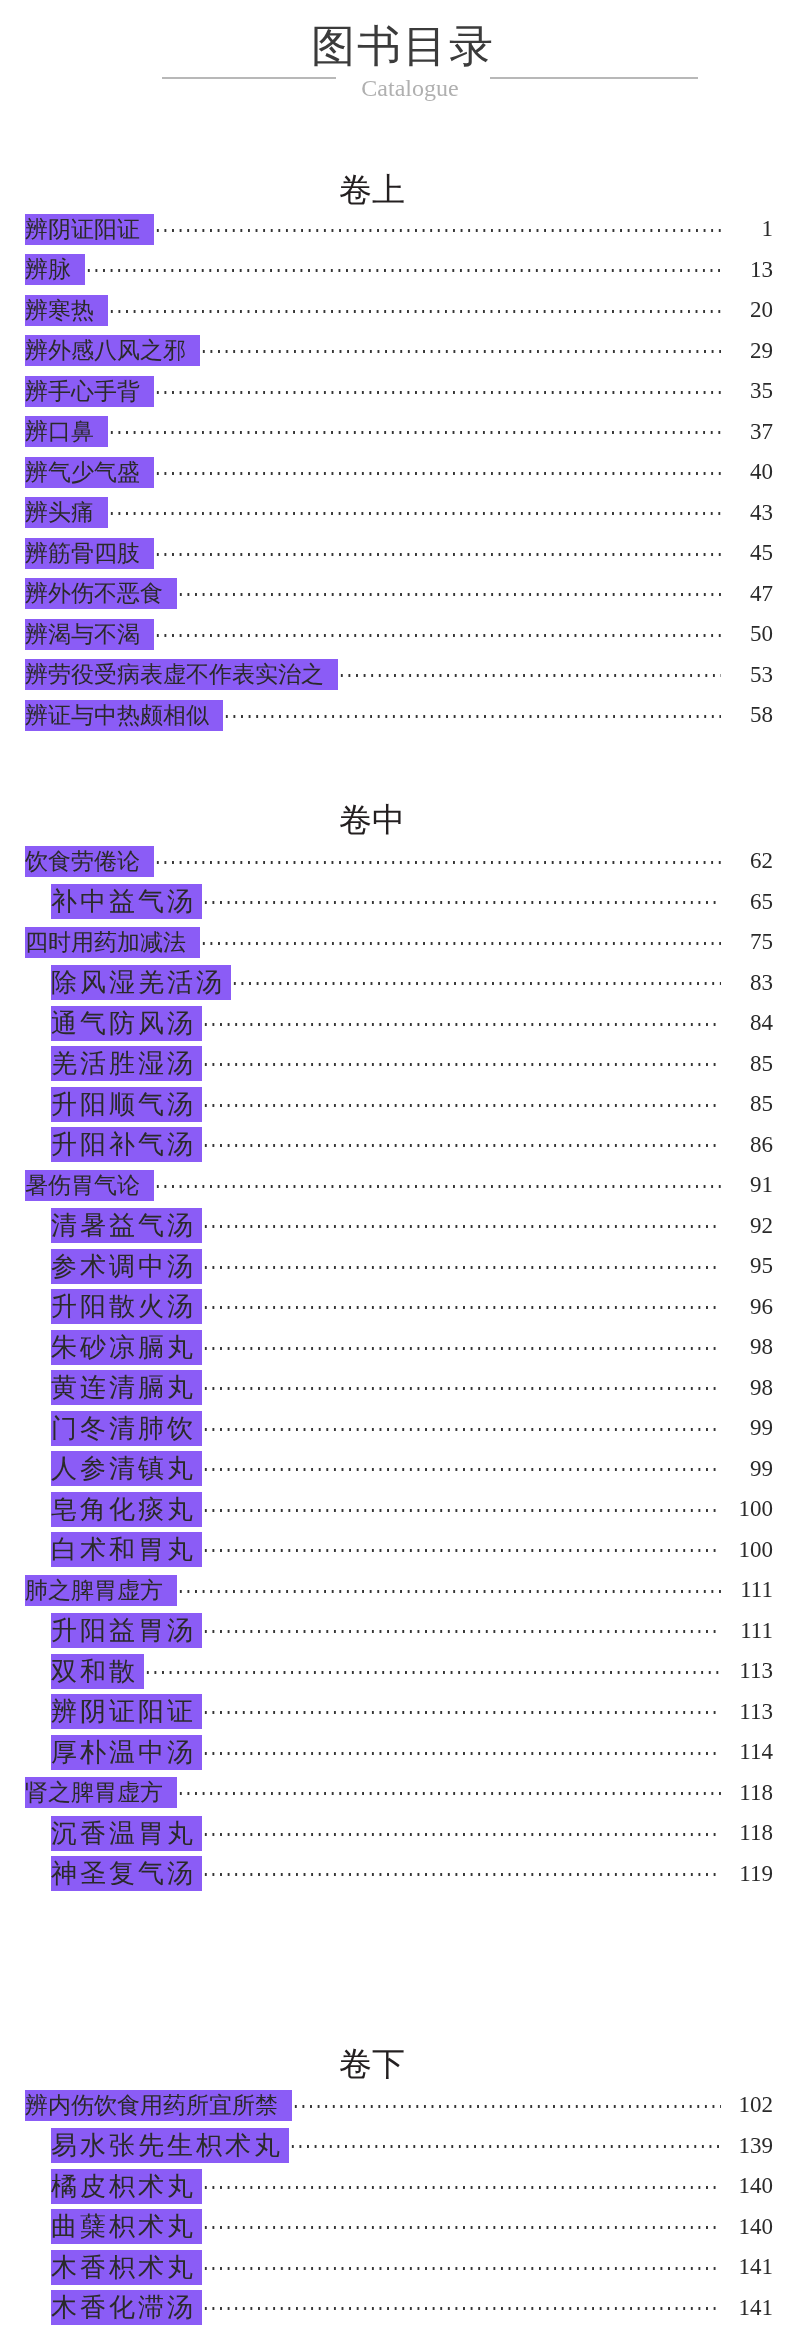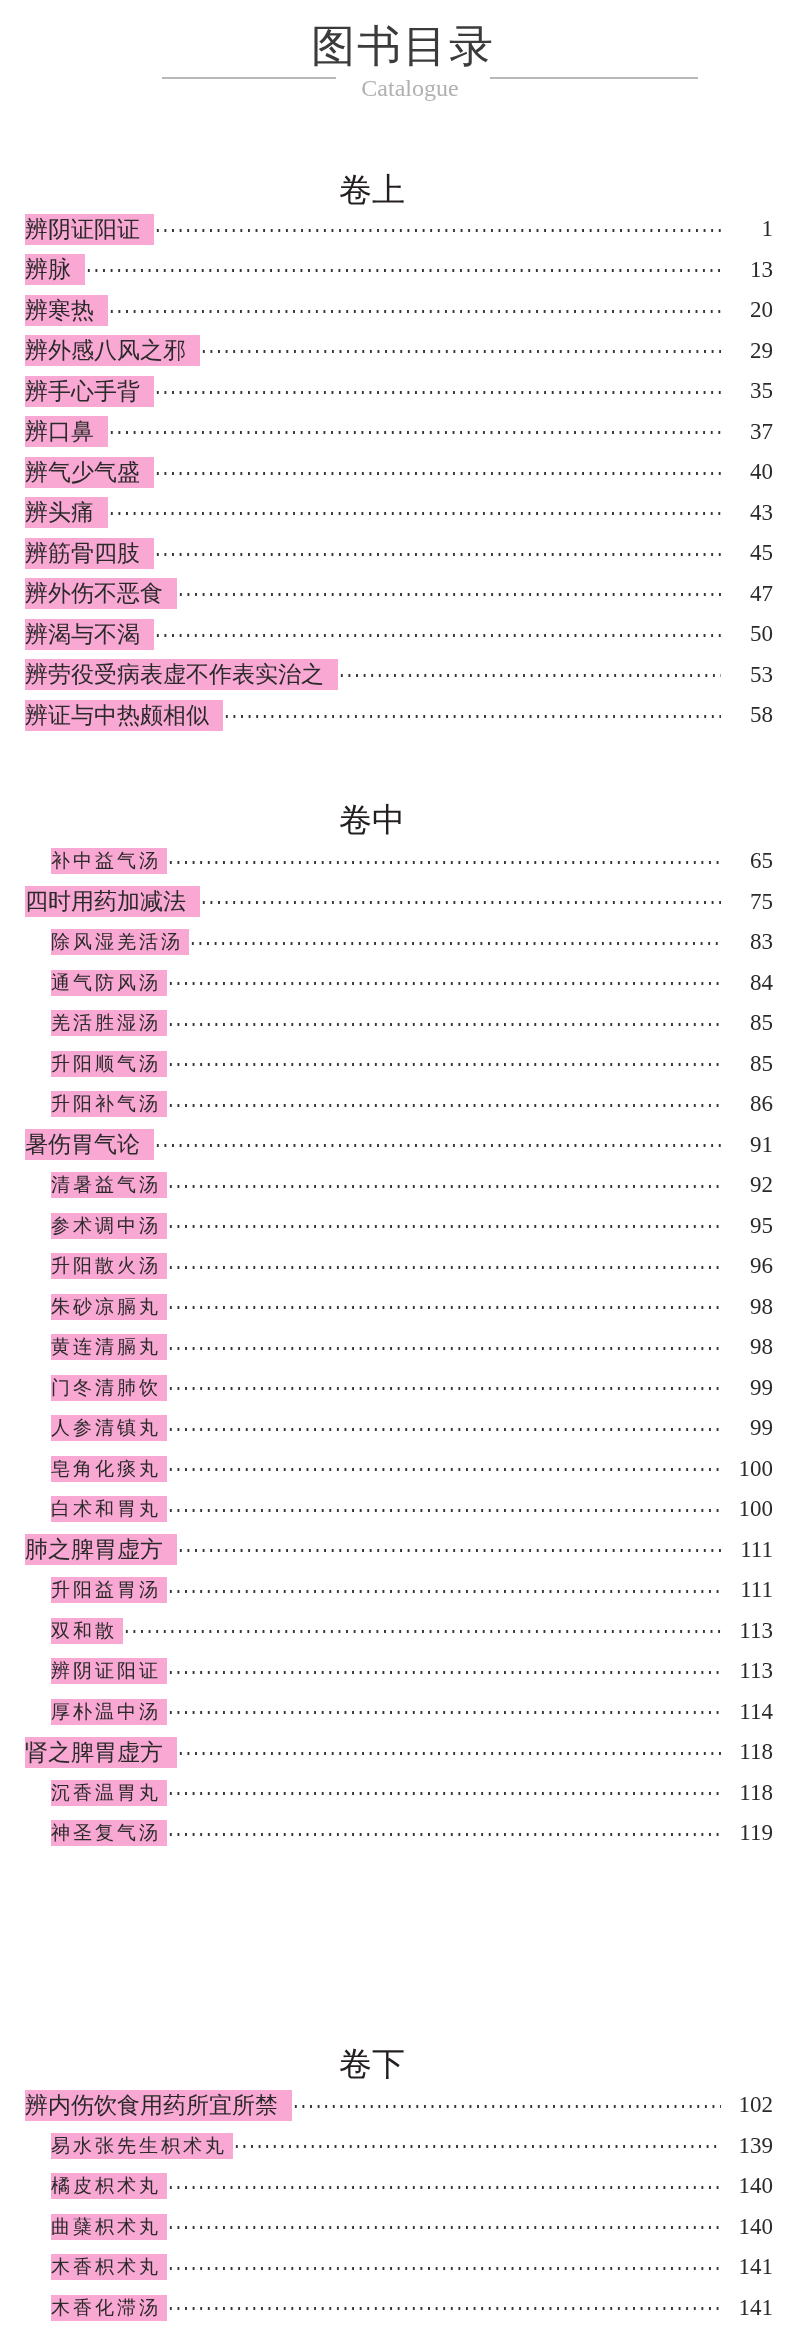--- a/index.html
+++ b/index.html
@@ -11,23 +11,23 @@
            line-height: 56px; color: #3b3b3b; letter-spacing: 2px; }
   .rule { position: absolute; top: 77px; height: 2px; background: #b8b8b8; }
   .rule.left { left: 162px; width: 174px; }
   .rule.right { left: 490px; width: 208px; }
   .subtitle { position: absolute; left: 0; width: 800px; top: 74px; text-align: center;
               font-family: "Liberation Serif", serif; font-size: 24px; line-height: 28px; color: #b0b0b0; padding-left: 10px; }
   .volume { position: absolute; left: 0; width: 744px; text-align: center;
             font-family: "DejaVu Sans", "Liberation Sans", sans-serif; font-size: 33px; line-height: 40px; color: #231f20; margin-top: 40px; }
   .list { position: absolute; left: 0; width: 800px; }
   .row { position: relative; height: 40.5px; display: flex; align-items: center; }
-  .row .label { white-space: nowrap; padding-right: 14px; background: #f9a8d4; position: relative; z-index: 1; }
+  .row .label { white-space: nowrap; padding-right: 14px; background: #8b5cf6; position: relative; z-index: 1; }
   .row.main .label { margin-left: 25px; font-size: 23px; font-family: "DejaVu Sans", "Liberation Sans", sans-serif; color: #2a2a2a; }
-  .row.sub .label { margin-left: 51px; font-size: 19px; letter-spacing: 3px; font-family: "DejaVu Serif", serif; color: #2a2a2a; padding-right: 6px; }
+  .row.sub .label { margin-left: 51px; font-size: 26px; letter-spacing: 3px; font-family: "DejaVu Serif", serif; color: #2a2a2a; padding-right: 6px; }
   .row .leader { flex: 1; height: 3px; margin-top: 2px;
                  background-image: radial-gradient(circle, #333 1.1px, transparent 1.4px);
                  background-size: 7.6px 3px; background-repeat: repeat-x; background-position: left center; }
   .row .page { width: 44px; text-align: right; margin-right: 27px; font-family: "Liberation Serif", serif;
                font-size: 23px; color: #2a2a2a; padding-left: 8px; }
 </style>
 </head>
 <body>
 
 <div class="header">
@@ -101,20 +101,25 @@
   </div>
     <div class="row main">
     <span class="label">辨证与中热颇相似</span>
     <span class="leader"></span>
     <span class="page">58</span>
   </div>
   </div>
 
 <div class="volume" style="top:760px">卷中</div>
 <div class="list" style="top:841px">
+    <div class="row main">
+    <span class="label">饮食劳倦论</span>
+    <span class="leader"></span>
+    <span class="page">62</span>
+  </div>
     <div class="row sub">
     <span class="label">补中益气汤</span>
     <span class="leader"></span>
     <span class="page">65</span>
   </div>
     <div class="row main">
     <span class="label">四时用药加减法</span>
     <span class="leader"></span>
     <span class="page">75</span>
   </div>

